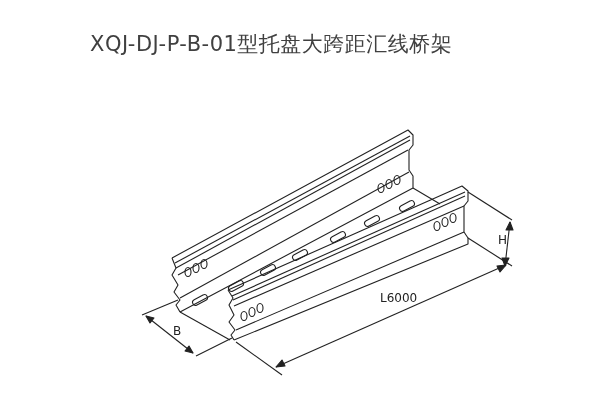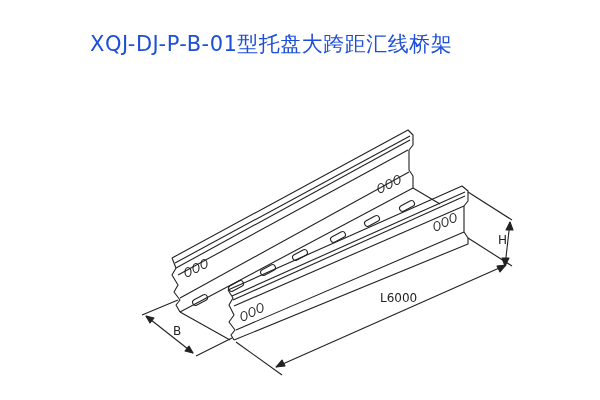--- a/index.html
+++ b/index.html
@@ -1,17 +1,17 @@
 <!DOCTYPE html>
 <html><head>
 <meta charset="utf-8">
 <style>
   html, body { margin:0; padding:0; background:#ffffff; }
   body { width:600px; height:400px; position:relative; overflow:hidden; font-family:"DejaVu Sans", sans-serif; }
-  .title { position:absolute; left:90px; top:30px; font-size:21px; color:#1d4ed8; letter-spacing:0.5px; white-space:nowrap; }
+  .title { position:absolute; left:90px; top:30px; font-size:21px; color:#404040; letter-spacing:0.5px; white-space:nowrap; }
   svg { position:absolute; left:0; top:0; }
   .lbl { font-family:"DejaVu Sans", sans-serif; font-size:12px; fill:#222; }
 </style>
 </head>
 <body>
 
 <div class="title">XQJ-DJ-P-B-01型托盘大跨距汇线桥架</div>
 
 <svg width="600" height="400" viewBox="0 0 600 400" fill="none" stroke="#222" stroke-width="1.1" stroke-linejoin="round">
 

